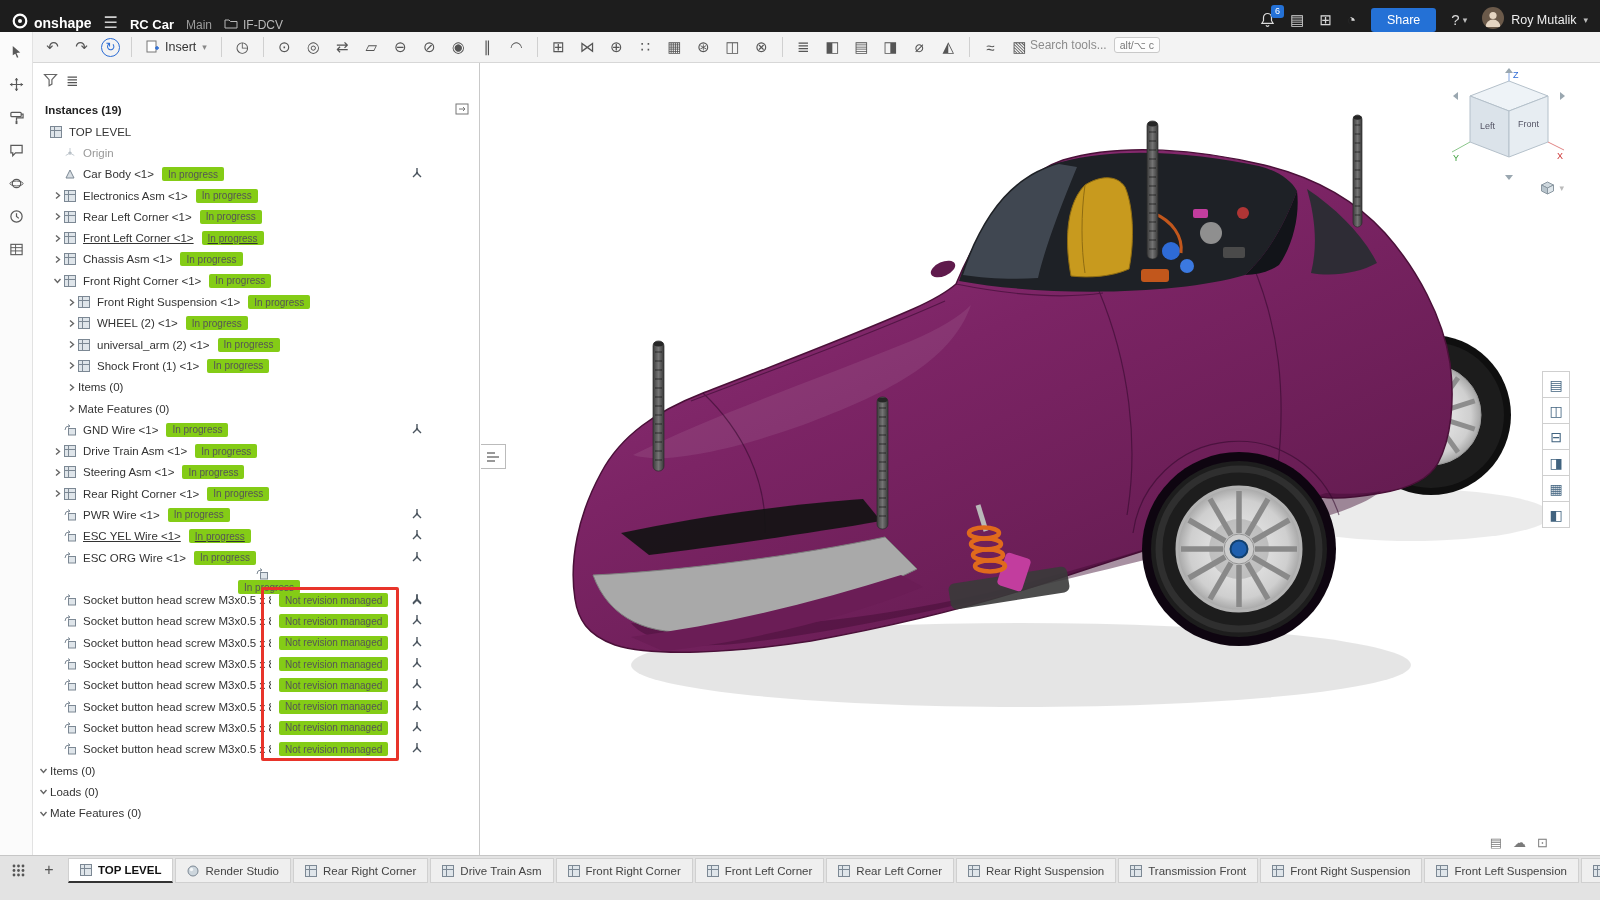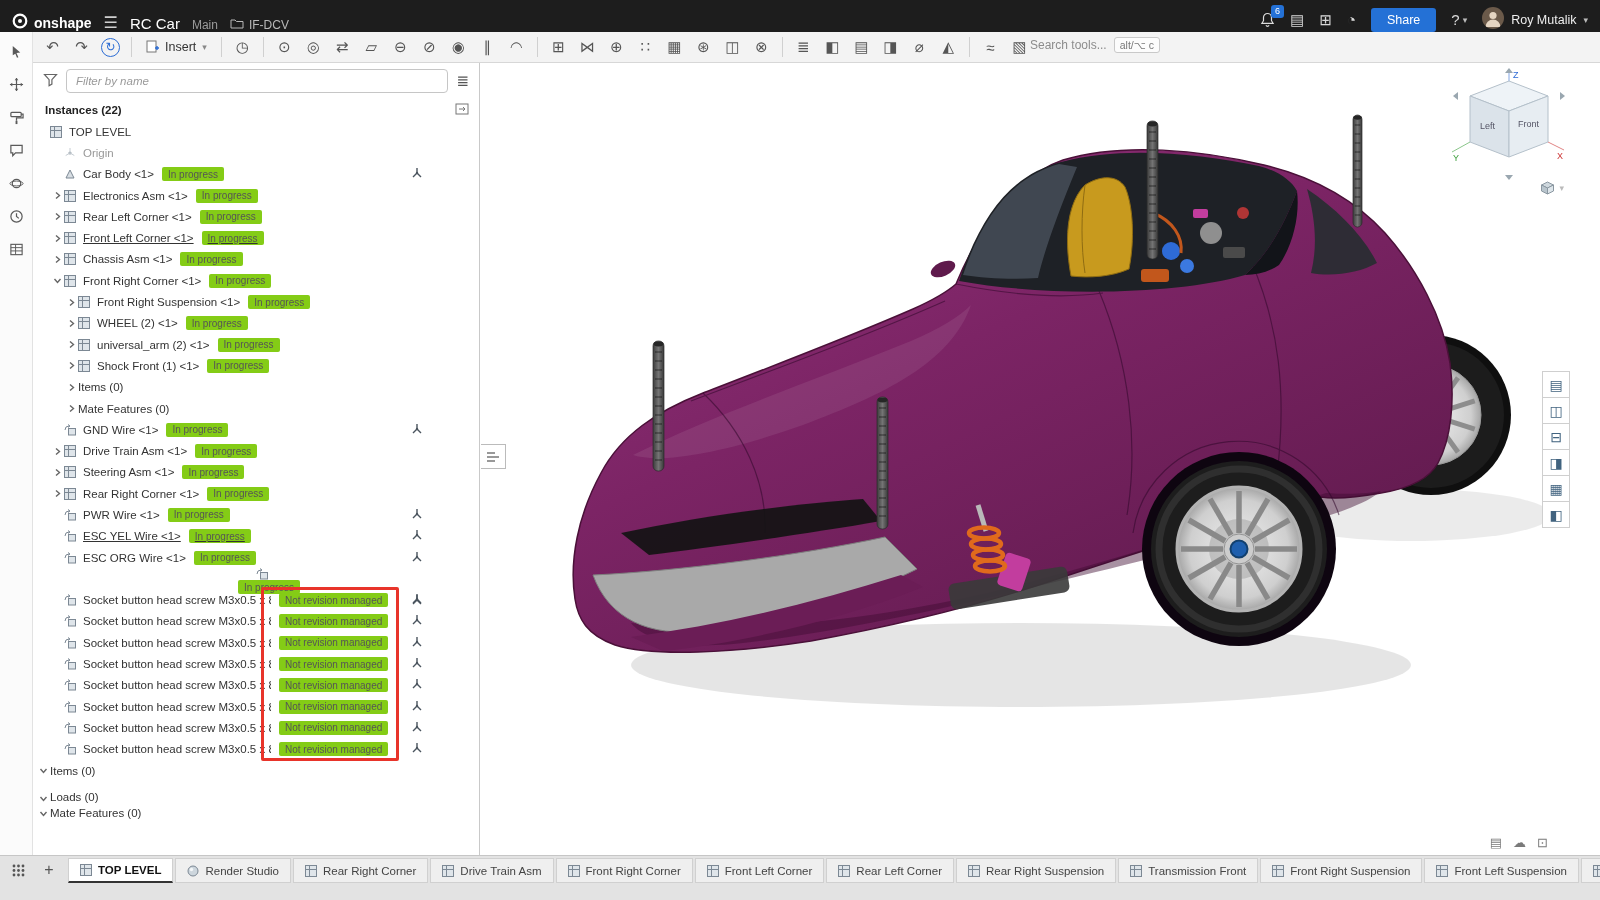--- a/index.html
+++ b/index.html
@@ -3,21 +3,21 @@
 <meta charset="utf-8">
 <style>
 *{margin:0;padding:0;box-sizing:border-box;}
 html,body{width:1600px;height:900px;overflow:hidden;}
 body{font-family:"Liberation Sans",sans-serif;font-size:12px;color:#333;background:#fff;position:relative;}
 
 
 .topbar{position:absolute;left:0;top:0;right:0;height:32px;background:#1d1d1d;display:flex;align-items:flex-end;color:#e8e8e8;padding:0 12px;gap:12px;z-index:30;}
 .logo{display:flex;align-items:center;gap:6px;color:#fff;font-weight:bold;font-size:14px;}
 .hamburger{font-size:16px;color:#cfcfcf;cursor:pointer;}
-.doc-title{font-size:15px;font-weight:normal;color:#fff;}
+.doc-title{font-size:13px;font-weight:bold;color:#fff;}
 .ws-label{color:#9b9b9b;font-size:12px;}
 .folder{display:flex;align-items:center;gap:5px;color:#b9b9b9;font-size:12px;}
 .topbar-right{margin-left:auto;display:flex;align-items:center;gap:15px;}
 .tb-ic{position:relative;color:#d9d9d9;font-size:15px;display:flex;align-items:center;gap:3px;cursor:pointer;}
 .badge{position:absolute;top:-7px;right:-9px;background:#2471d6;color:#fff;font-size:9px;line-height:1;padding:2px 4px;border-radius:3px;}
 .share-btn{background:#2471d6;color:#fff;border:none;font-size:12.5px;padding:5px 16px;border-radius:3px;cursor:pointer;font-family:inherit;}
 .avatar-wrap{display:flex;align-items:center;gap:7px;font-size:12.5px;color:#eee;}
 .caret{font-size:9px;color:#bbb;}
 
 
@@ -222,25 +222,24 @@
         <path d="M2 6 h12 M2 9.5 h12 M7 2.5 v11" stroke="#5a5a5a" stroke-width="1"></path>
       </svg>
     </span>
   </div>
 
 <div class="left-panel">
   <div class="filter-row">
     <span><svg width="15" height="14" viewBox="0 0 15 14">
           <path d="M1.5 1.5 h12 l-4.6 5.2 v4.4 l-2.8 1.6 V6.7 Z" fill="none" stroke="#666" stroke-width="1.2"></path>
         </svg></span>
-    <input class="filter-input" placeholder="Filter by name" style="">
     <span class="view-opt">≣</span>
   </div>
   <div class="instances-row">
-    <span>Instances (22)</span>
+    <span>Instances (19)</span>
     <span class="sec-icon"><svg width="14" height="12" viewBox="0 0 14 12">
           <rect x="1" y="1" width="12" height="10" fill="none" stroke="#777"></rect>
           <path d="M4 6 h6 M8 4 l2 2 -2 2" fill="none" stroke="#777"></path>
         </svg></span>
   </div>
   <div class="tree">
       <div class="tree-row" style="padding-left: 4px;">
         <span class="chev"></span>
         <span class="ticon">
           <svg width="12" height="12" viewBox="0 0 12 12">
@@ -679,21 +678,21 @@
           </svg></span>
       </div>
       <div class="tree-row" style="padding-left: 4px;">
         <span class="chev down">
           <svg width="9" height="9" viewBox="0 0 9 9">
             <path d="M3 1.5L6.5 4.5L3 7.5" fill="none" stroke="#666" stroke-width="1.4"></path>
           </svg>
         </span>
         <span class="tlabel">Items (0)</span>
       </div>
-      <div class="tree-row" style="padding-left: 4px; align-items: flex-end;">
+      <div class="tree-row" style="padding-left: 4px;">
         <span class="chev down">
           <svg width="9" height="9" viewBox="0 0 9 9">
             <path d="M3 1.5L6.5 4.5L3 7.5" fill="none" stroke="#666" stroke-width="1.4"></path>
           </svg>
         </span>
         <span class="tlabel">Loads (0)</span>
       </div>
       <div class="tree-row" style="padding-left: 4px;">
         <span class="chev down">
           <svg width="9" height="9" viewBox="0 0 9 9">

